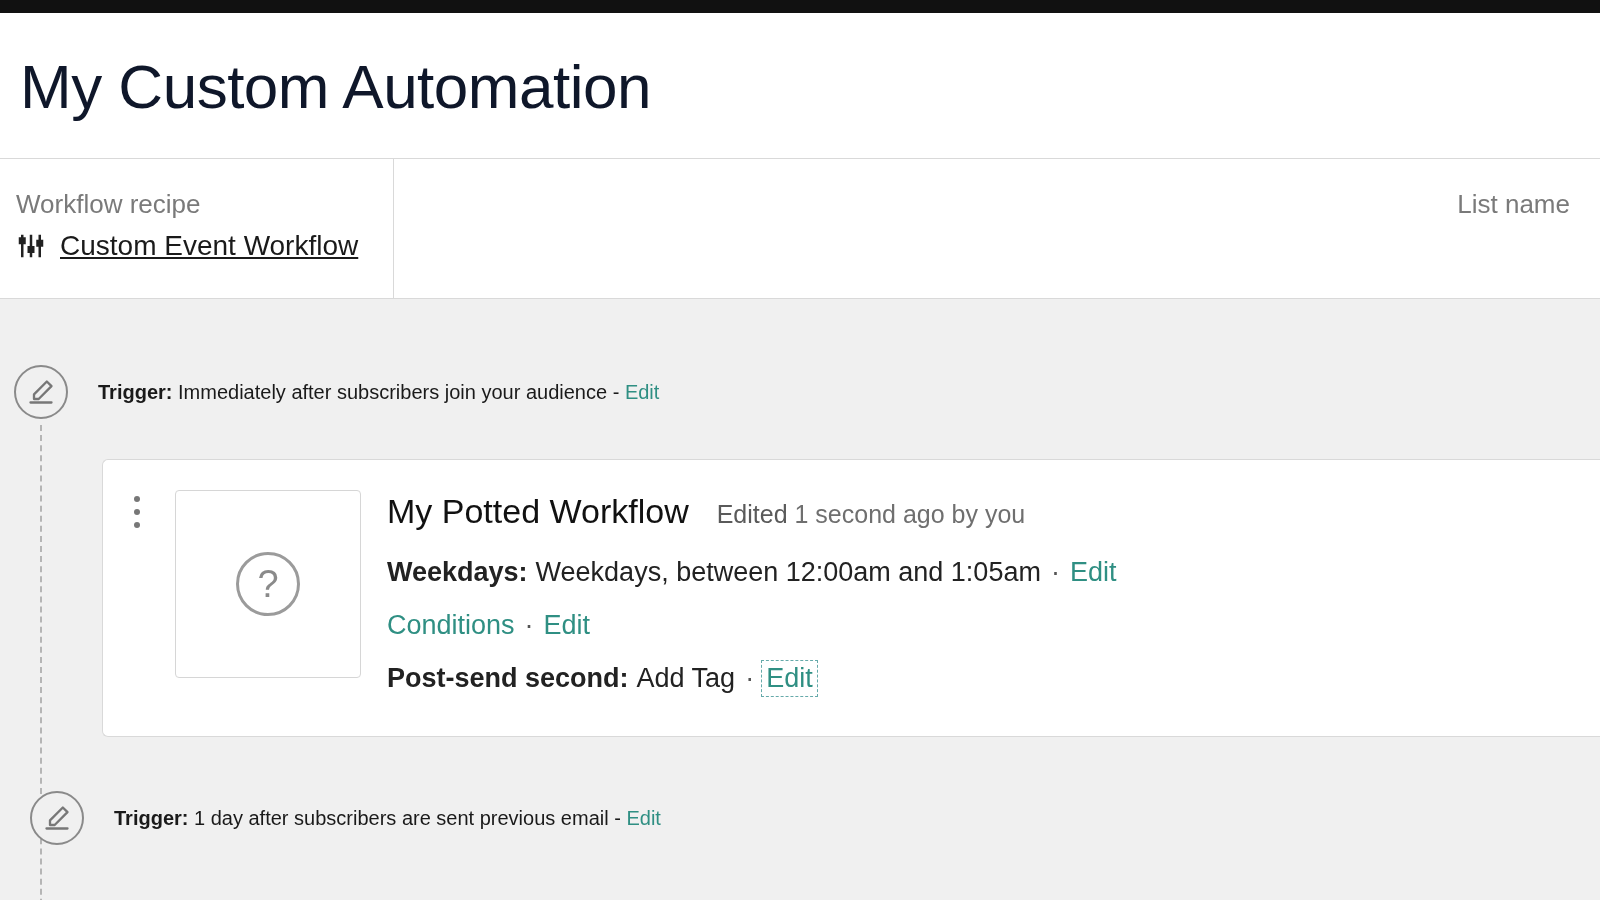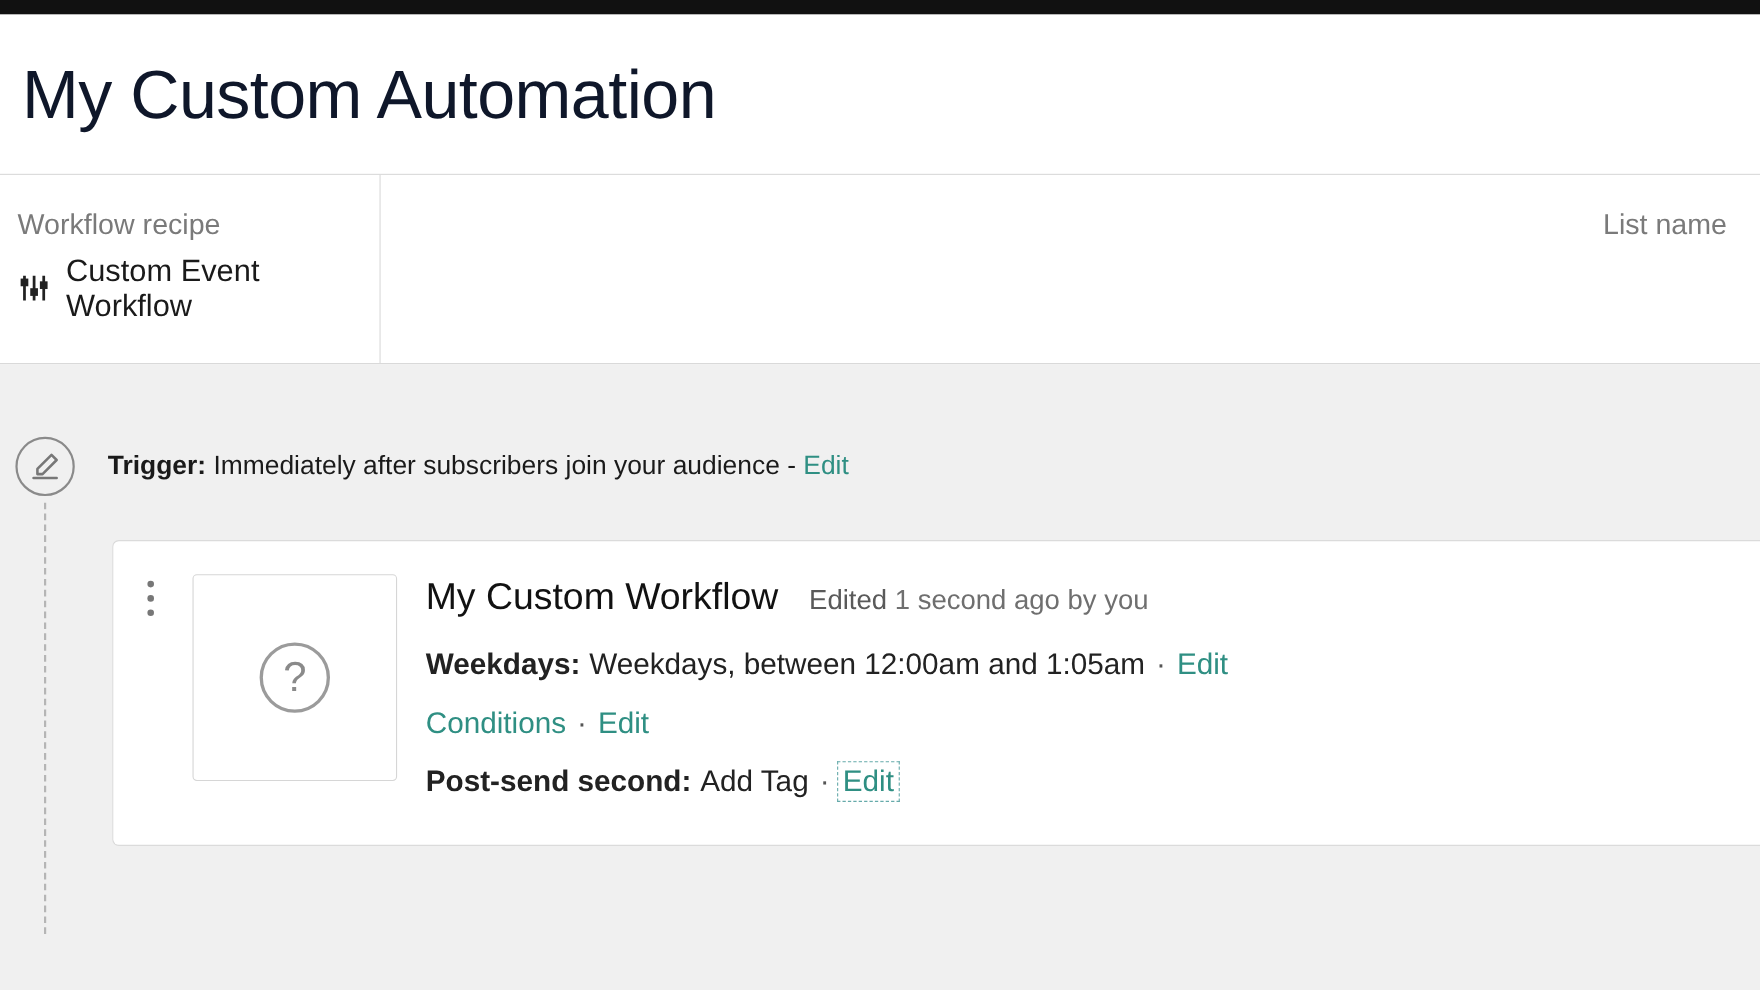--- a/index.html
+++ b/index.html
@@ -23,41 +23,42 @@
   }
   .meta-row {
     display: flex;
     border-top: 1.5px solid #d9d9d9;
     border-bottom: 1.5px solid #d9d9d9;
   }
   .meta-cell {
     padding: 30px 30px 36px 30px;
   }
   .meta-cell.left {
-    width: 346px;
+    width: 394px;
     border-right: 1.5px solid #d9d9d9;
     padding-left: 16px;
   }
   .meta-cell.right {
     flex: 1;
     padding-left: 40px;
     text-align: right;
   }
   .meta-label {
     font-size: 26px;
     color: #7a7a7a;
     font-weight: 500;
     margin-bottom: 10px;
   }
   .meta-value {
     font-size: 28px;
     color: #1a1a1a;
     display: flex;
     align-items: center;
     gap: 14px;
+    text-decoration: underline;
   }
   .sliders-icon svg { display: block; }
 
   .canvas {
     background: #f0f0f0;
     padding: 66px 0 0 0;
     min-height: 700px;
   }
 
   .step-row {
@@ -72,21 +73,21 @@
     border-radius: 50%;
     background: #f0f0f0;
     display: flex; align-items: center; justify-content: center;
     flex: 0 0 54px;
     position: relative;
     z-index: 2;
   }
   .step-icon svg { display: block; }
 
   .trigger-text {
-    font-size: 24px;
+    font-size: 20px;
     color: #1a1a1a;
   }
   .trigger-text .bold { font-weight: 700; }
   .link {
     color: #2f8f83;
     cursor: pointer;
   }
 
   .timeline {
     position: relative;
@@ -214,21 +215,21 @@
       <div class="card-menu">
         <div class="dot"></div>
           <div class="dot"></div>
           <div class="dot"></div>
       </div>
       <div class="thumb">
         <div class="qmark">?</div>
       </div>
       <div class="card-body">
         <div class="card-title-row">
-          <span class="card-title">My Custom Workflow</span>
+          <span class="card-title">My Potted Workflow</span>
           <span class="edited">
             <span class="strong">Edited</span><span> 1 second ago by you</span>
           </span>
         </div>
 
         <div class="card-line">
           <span class="bold">Weekdays:</span>
           <span>Weekdays, between 12:00am and 1:05am</span>
           <span class="sep">·</span>
           <span class="link">Edit</span>
@@ -242,15 +243,27 @@
 
         <div class="card-line" style="margin-bottom:0">
           <span class="bold">Post-send second:</span>
           <span>Add Tag</span>
           <span class="sep">·</span>
           <span class="link focus-ring">Edit</span>
         </div>
       </div>
     </div>
 
+    <div class="step-row step2-wrap">
+      <div class="step-icon">
+        <svg width="28" height="28" viewBox="0 0 24 24" fill="none" stroke="#777" stroke-width="2" stroke-linecap="round" stroke-linejoin="round">
+          <path d="M17 3l4 4-11 11H6v-4L17 3z"></path>
+          <line x1="3" y1="21" x2="21" y2="21"></line>
+        </svg>
+      </div>
+      <div class="trigger-text">
+        <span class="bold">Trigger:</span>
+        <span>1 day after subscribers are sent previous email</span><span> - </span><span class="link">Edit</span>
+      </div>
+    </div>
 
   </div>
 </div>
 
 </body></html>

